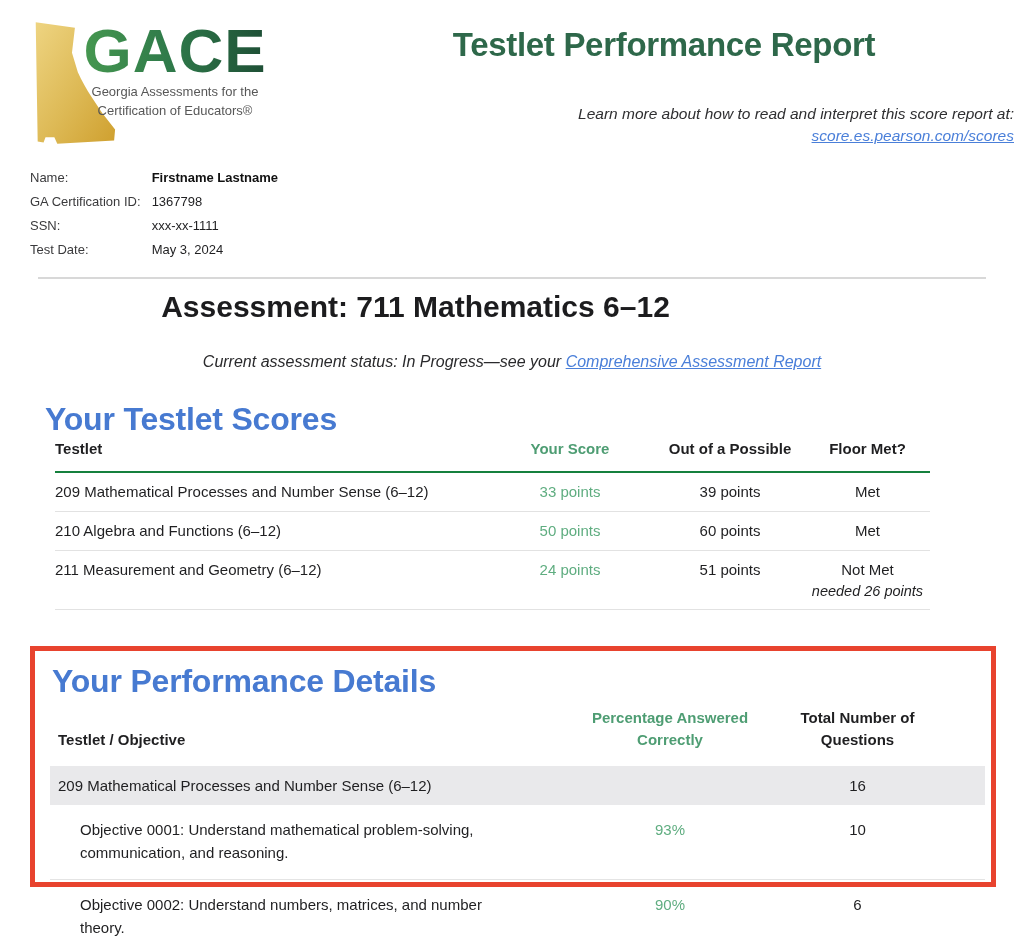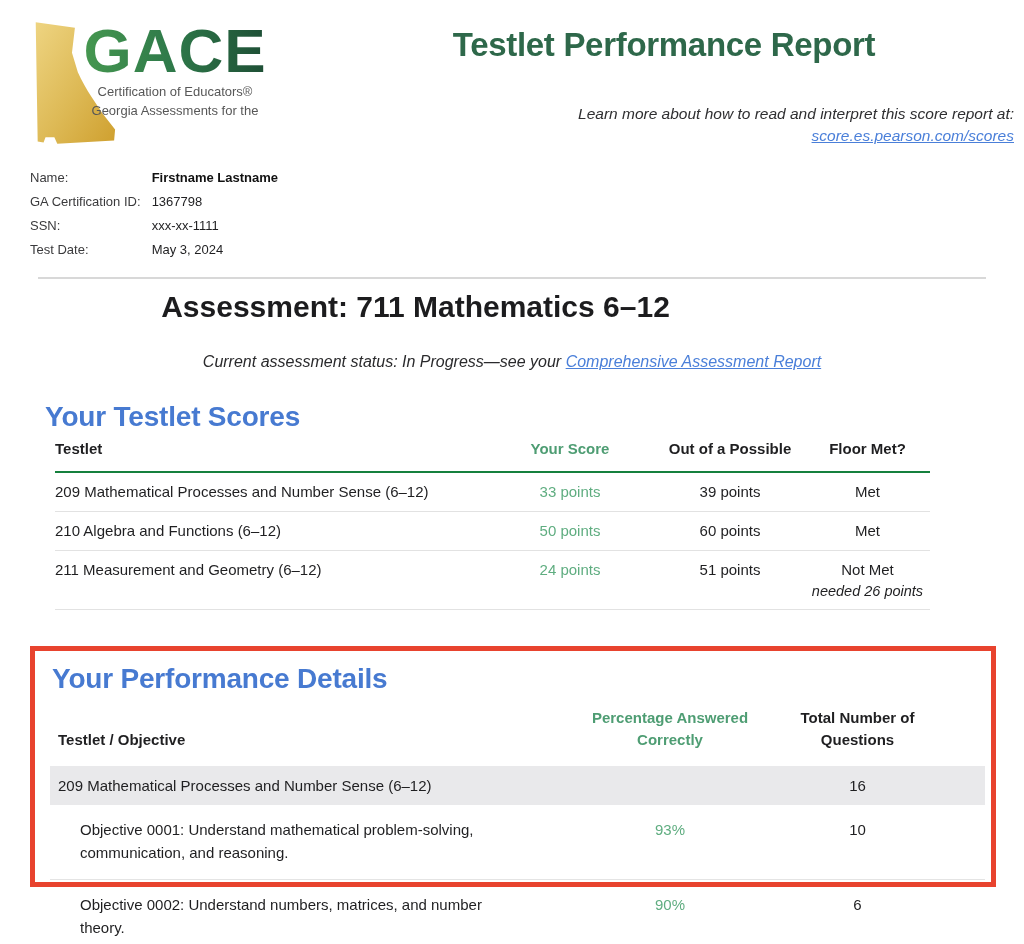--- a/index.html
+++ b/index.html
@@ -42,21 +42,21 @@
     border-top:2px solid #d8d8d8; }
 
   
   .assess-title { position:absolute; left:0; top:290px; width:831px; text-align:center;
     font-size:30px; font-weight:700; color:#1c1c1e; }
   .assess-status { position:absolute; left:0; top:353px; width:1024px; text-align:center;
     font-size:16px; font-style:italic; color:#2a2a2c; }
   .assess-status a { color:#4a7fd9; text-decoration:underline; }
 
   
-  .section-heading { font-size:28px; font-weight:700; color:#477ad1; letter-spacing:-0.2px; }
+  .section-heading { font-size:32px; font-weight:700; color:#477ad1; letter-spacing:-0.2px; }
   #scores-heading { position:absolute; left:45px; top:401px; }
 
   
   table { border-collapse:collapse; table-layout:fixed; font-size:15px; }
   #scores-table { position:absolute; left:55px; top:438px; width:875px; }
   #scores-table th { font-weight:700; line-height:21px; padding-bottom:12px;
     border-bottom:2px solid #15803d; vertical-align:bottom; }
   #scores-table th.col-name { text-align:left; }
   #scores-table th.col-score { color:#4e9d73; text-align:center; }
   #scores-table th.col-center { text-align:center; }
@@ -96,22 +96,22 @@
         <linearGradient id="gold" x1="0" y1="0" x2="1" y2="1">
           <stop offset="0" stop-color="#eed481"></stop>
           <stop offset="0.55" stop-color="#ddb955"></stop>
           <stop offset="1" stop-color="#cfa02f"></stop>
         </linearGradient>
       </defs>
       <path d="M14,4 L54,9 L51,32 L57,50 C61,58 66,66 71,73 L82,88 L95,103 L94,113 L36,116 L33,110 L24,110 L22,115 L16,114 Z" fill="url(#gold)"></path>
     </svg>
     <div class="logo-text">
       <div class="logo-acronym">GACE</div>
+      <div class="logo-sub">Georgia Assessments for the</div>
       <div class="logo-sub">Certification of Educators®</div>
-      <div class="logo-sub">Georgia Assessments for the</div>
     </div>
   </div>
 
   <div class="report-title">Testlet Performance Report</div>
 
   <div class="learn-more">
     <span>Learn more about how to read and interpret this score report at:</span><br>
     <a href="#">score.es.pearson.com/scores</a>
   </div>
 

